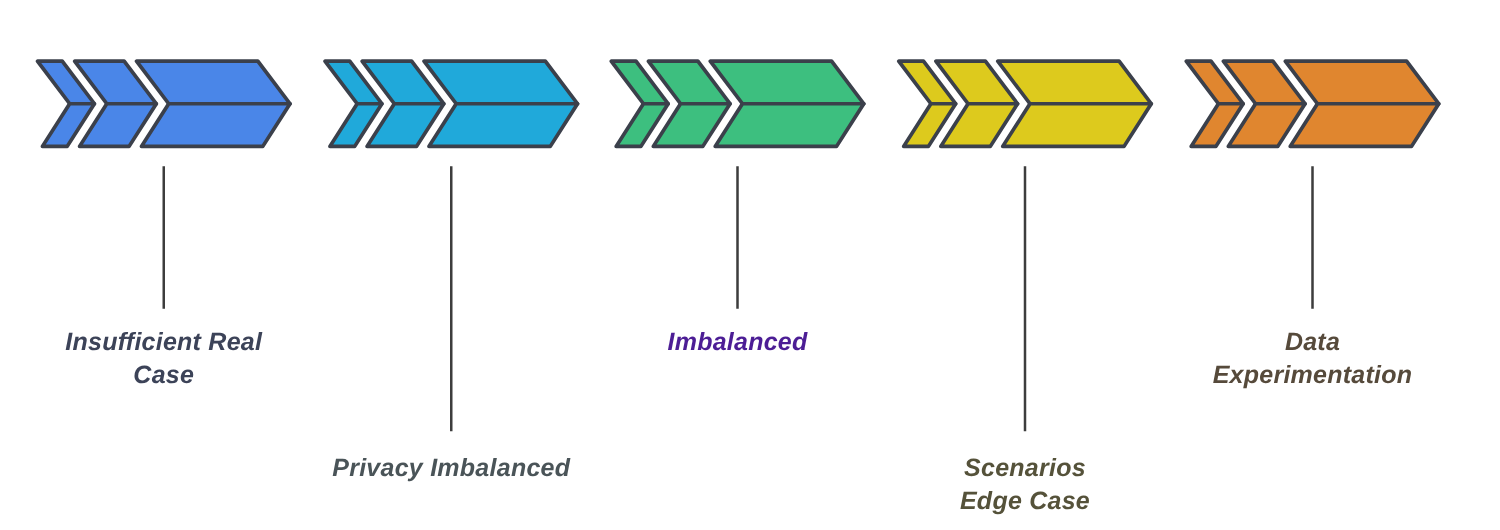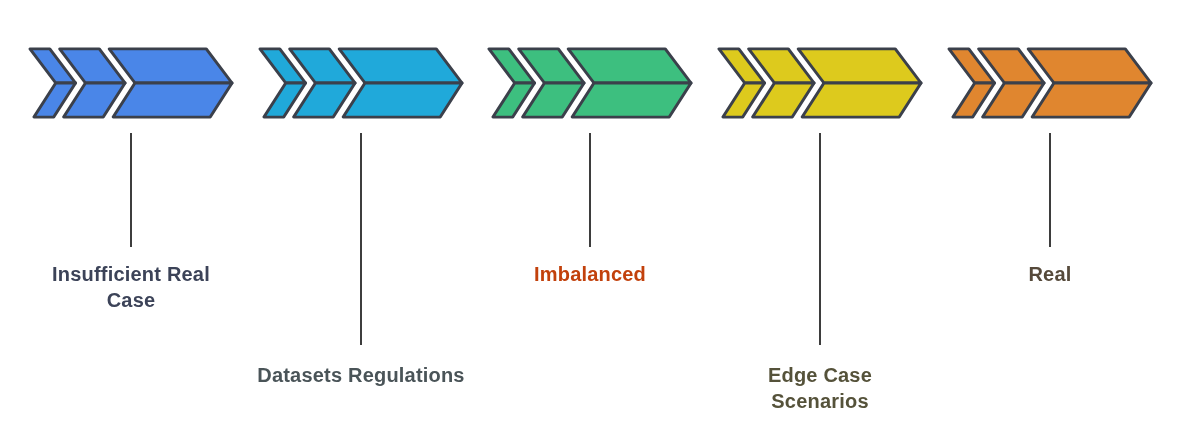--- a/index.html
+++ b/index.html
@@ -3,21 +3,21 @@
 <meta charset="utf-8">
 <style>
   html,body{margin:0;padding:0;background:#ffffff;}
   .canvas{
     position:relative;
     width:1200px;height:424px;
     background:#ffffff;
     font-family:"Liberation Sans",sans-serif;
     overflow:hidden;
   }
-  .group{position:absolute;top:0;width:206px;height:424px;}
+  .group{position:absolute;top:0;width:206px;height:424px;font-style:italic;}
   .g1{left:28px}.g2{left:258px}.g3{left:487px}.g4{left:717px}.g5{left:947px}
   .chevrons{
     position:absolute;top:47px;left:0;
     width:206px;height:72px;
     overflow:visible;display:block;
   }
   .connector{
     position:absolute;left:102px;top:133px;width:2px;
   }
   .connector.upper{height:114px}
@@ -62,70 +62,71 @@
         <polygon points="2,2 22,2 48,38 28,38" fill="#20a9da"></polygon>
         <polygon points="28,38 48,38 26,74 6,74" fill="#20a9da"></polygon>
         <polygon points="32,2 72,2 98,38 58,38" fill="#20a9da"></polygon>
         <polygon points="58,38 98,38 76,74 36,74" fill="#20a9da"></polygon>
         <polygon points="82,2 180,2 206,38 108,38" fill="#20a9da"></polygon>
         <polygon points="108,38 206,38 184,74 86,74" fill="#20a9da"></polygon>
       </g>
     </svg>
     <div class="connector lower" style="background: rgb(61, 61, 61);"></div>
     <div class="label lower" style="color: rgb(74, 84, 88);">
-      <span>Datasets Regulations</span>
+      <span>Privacy Imbalanced</span>
 
     </div>
   </div>
 
   <div class="group g3">
     <svg class="chevrons" viewBox="0 0 208 76" preserveAspectRatio="none">
       <g stroke-width="3" stroke-linejoin="round" stroke="#3b404b">
         <polygon points="2,2 22,2 48,38 28,38" fill="#3dbf7f"></polygon>
         <polygon points="28,38 48,38 26,74 6,74" fill="#3dbf7f"></polygon>
         <polygon points="32,2 72,2 98,38 58,38" fill="#3dbf7f"></polygon>
         <polygon points="58,38 98,38 76,74 36,74" fill="#3dbf7f"></polygon>
         <polygon points="82,2 180,2 206,38 108,38" fill="#3dbf7f"></polygon>
         <polygon points="108,38 206,38 184,74 86,74" fill="#3dbf7f"></polygon>
       </g>
     </svg>
     <div class="connector upper" style="background: rgb(61, 61, 61);"></div>
-    <div class="label upper" style="color: #c2410c;">
+    <div class="label upper" style="color: #4c1d95;">
       <span>Imbalanced</span>
     </div>
   </div>
 
   <div class="group g4">
     <svg class="chevrons" viewBox="0 0 208 76" preserveAspectRatio="none">
       <g stroke-width="3" stroke-linejoin="round" stroke="#3b404b">
         <polygon points="2,2 22,2 48,38 28,38" fill="#ddca1d"></polygon>
         <polygon points="28,38 48,38 26,74 6,74" fill="#ddca1d"></polygon>
         <polygon points="32,2 72,2 98,38 58,38" fill="#ddca1d"></polygon>
         <polygon points="58,38 98,38 76,74 36,74" fill="#ddca1d"></polygon>
         <polygon points="82,2 180,2 206,38 108,38" fill="#ddca1d"></polygon>
         <polygon points="108,38 206,38 184,74 86,74" fill="#ddca1d"></polygon>
       </g>
     </svg>
     <div class="connector lower" style="background: rgb(61, 61, 61);"></div>
     <div class="label lower" style="color: rgb(85, 82, 58);">
+      <span>Scenarios</span>
       <span>Edge Case</span>
-      <span>Scenarios</span>
     </div>
   </div>
 
   <div class="group g5">
     <svg class="chevrons" viewBox="0 0 208 76" preserveAspectRatio="none">
       <g stroke-width="3" stroke-linejoin="round" stroke="#3b404b">
         <polygon points="2,2 22,2 48,38 28,38" fill="#e0862f"></polygon>
         <polygon points="28,38 48,38 26,74 6,74" fill="#e0862f"></polygon>
         <polygon points="32,2 72,2 98,38 58,38" fill="#e0862f"></polygon>
         <polygon points="58,38 98,38 76,74 36,74" fill="#e0862f"></polygon>
         <polygon points="82,2 180,2 206,38 108,38" fill="#e0862f"></polygon>
         <polygon points="108,38 206,38 184,74 86,74" fill="#e0862f"></polygon>
       </g>
     </svg>
     <div class="connector upper" style="background: rgb(61, 61, 61);"></div>
     <div class="label upper" style="color: rgb(86, 74, 59);">
-      <span>Real</span>
+      <span>Data</span>
+      <span>Experimentation</span>
     </div>
   </div>
 
 </div>
 
 </body></html>

